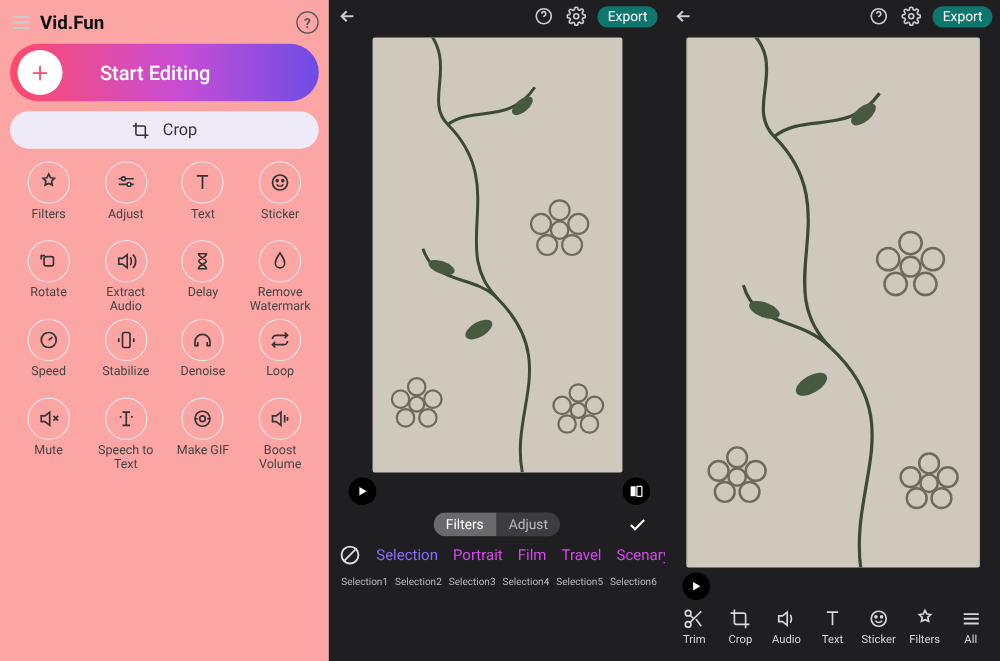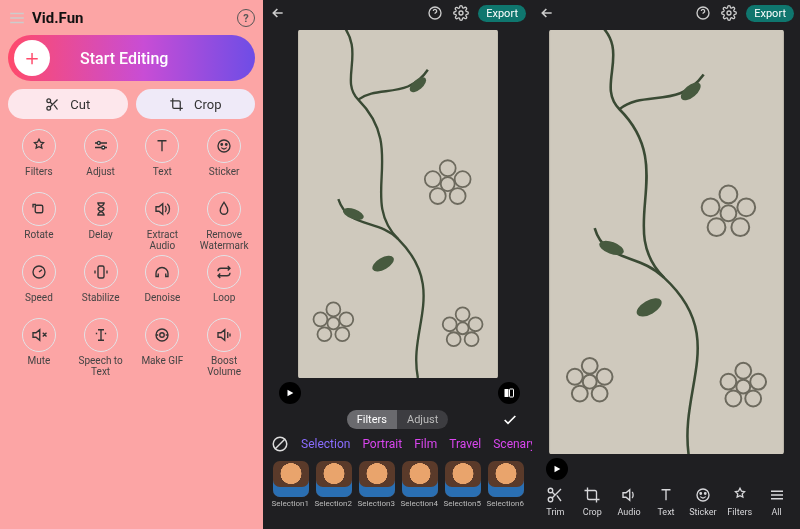--- a/index.html
+++ b/index.html
@@ -52,21 +52,21 @@
   .seg span{padding:3px 10px;color:#bbb;cursor:pointer}
   .seg .on{background:#6a6a6e;color:#fff}
   .check{position:absolute;right:14px;color:#fff;cursor:pointer}
 
   .cat-row{display:flex;align-items:center;gap:12px;padding:4px 6px 4px 8px;font-size:12px;overflow:hidden;white-space:nowrap}
   .cat-row .none{width:18px;height:18px;color:#ddd;cursor:pointer;flex:none}
   .cat{color:#d946ef;cursor:pointer}
   .cat.on{color:#8a6cff}
 
   .thumbs{display:flex;gap:5px;padding:4px 6px 6px 8px;overflow:hidden}
-  .thumb{width:38px;display:flex;flex-direction:column;align-items:flex-end;gap:2px;cursor:pointer}
+  .thumb{width:38px;display:flex;flex-direction:row;align-items:flex-start;gap:2px;cursor:pointer}
   .thumb-img{width:36px;height:36px;border-radius:7px;background:radial-gradient(circle at 50% 35%,#e9a46c 0 35%,#5a3a2a 36% 100%);box-shadow:inset 0 -10px 0 #2a6fb3}
   .thumb-lb{font-size:8px;color:#bbb}
 
   .right-bottom{display:flex;align-items:flex-start;justify-content:space-between;padding:4px 6px 6px;gap:2px}
   .rb-item{flex:1;display:flex;flex-direction:column;align-items:center;gap:3px;color:#d7d7da;cursor:pointer}
   .rb-ic{height:18px;display:flex;align-items:center;justify-content:center}
   .rb-lb{font-size:9px}
   .right .play-row{padding:4px 10px 2px 14px;justify-content:flex-start}
 </style>
 </head>
@@ -84,30 +84,20 @@
     </div>
     <span class="help-circ">?</span>
   </div>
 
   <div class="start-btn">
     <span class="plus-circ">＋</span>
     <span>Start Editing</span>
   </div>
 
   <div class="cutcrop">
-    <div class="cc-btn cc-cut">
-      <span>
-        <svg width="15" height="15" viewBox="0 0 24 24" fill="none" stroke="#333" stroke-width="2">
-            <circle cx="6" cy="6" r="3"></circle>
-            <circle cx="6" cy="18" r="3"></circle>
-            <path d="M20 4L8.1 15.9M14.5 12.5L20 20M8.1 8.1L12 12"></path>
-          </svg>
-      </span>
-      <span>Cut</span>
-    </div>
     <div class="cc-btn cc-crop">
       <span>
         <svg width="15" height="15" viewBox="0 0 24 24" fill="none" stroke="#333" stroke-width="2">
             <path d="M6 2v14a2 2 0 0 0 2 2h14M18 22V8a2 2 0 0 0-2-2H2"></path>
           </svg>
       </span>
       <span>Crop</span>
     </div>
   </div>
 
@@ -154,32 +144,32 @@
           <svg width="18" height="18" viewBox="0 0 24 24" fill="none" stroke="currentColor" stroke-width="1.8">
             <rect x="7" y="7" width="10" height="10" rx="2"></rect>
             <path d="M4 10V6h4"></path>
           </svg>
         </div>
         <div class="tool-lb">Rotate</div>
       </div>
       <div class="tool">
         <div class="tool-ic">
           <svg width="18" height="18" viewBox="0 0 24 24" fill="none" stroke="currentColor" stroke-width="1.8">
+            <path d="M4 9v6h4l5 4V5L8 9H4zM16 8c2 1 2 7 0 8M19 5c4 3 4 11 0 14"></path>
+          </svg>
+        </div>
+        <div class="tool-lb">Extract Audio</div>
+      </div>
+      <div class="tool">
+        <div class="tool-ic">
+          <svg width="18" height="18" viewBox="0 0 24 24" fill="none" stroke="currentColor" stroke-width="1.8">
             <path d="M7 4h10M7 20h10M8 4c0 5 8 5 8 8s-8 3-8 8M16 4c0 5-8 5-8 8s8 3 8 8"></path>
           </svg>
         </div>
         <div class="tool-lb">Delay</div>
-      </div>
-      <div class="tool">
-        <div class="tool-ic">
-          <svg width="18" height="18" viewBox="0 0 24 24" fill="none" stroke="currentColor" stroke-width="1.8">
-            <path d="M4 9v6h4l5 4V5L8 9H4zM16 8c2 1 2 7 0 8M19 5c4 3 4 11 0 14"></path>
-          </svg>
-        </div>
-        <div class="tool-lb">Extract Audio</div>
       </div>
       <div class="tool">
         <div class="tool-ic">
           <svg width="18" height="18" viewBox="0 0 24 24" fill="none" stroke="currentColor" stroke-width="1.8">
             <path d="M12 3C9 8 7 10 7 14a5 5 0 0 0 10 0c0-4-2-6-5-11z"></path>
           </svg>
         </div>
         <div class="tool-lb">Remove Watermark</div>
       </div>
       <div class="tool">

